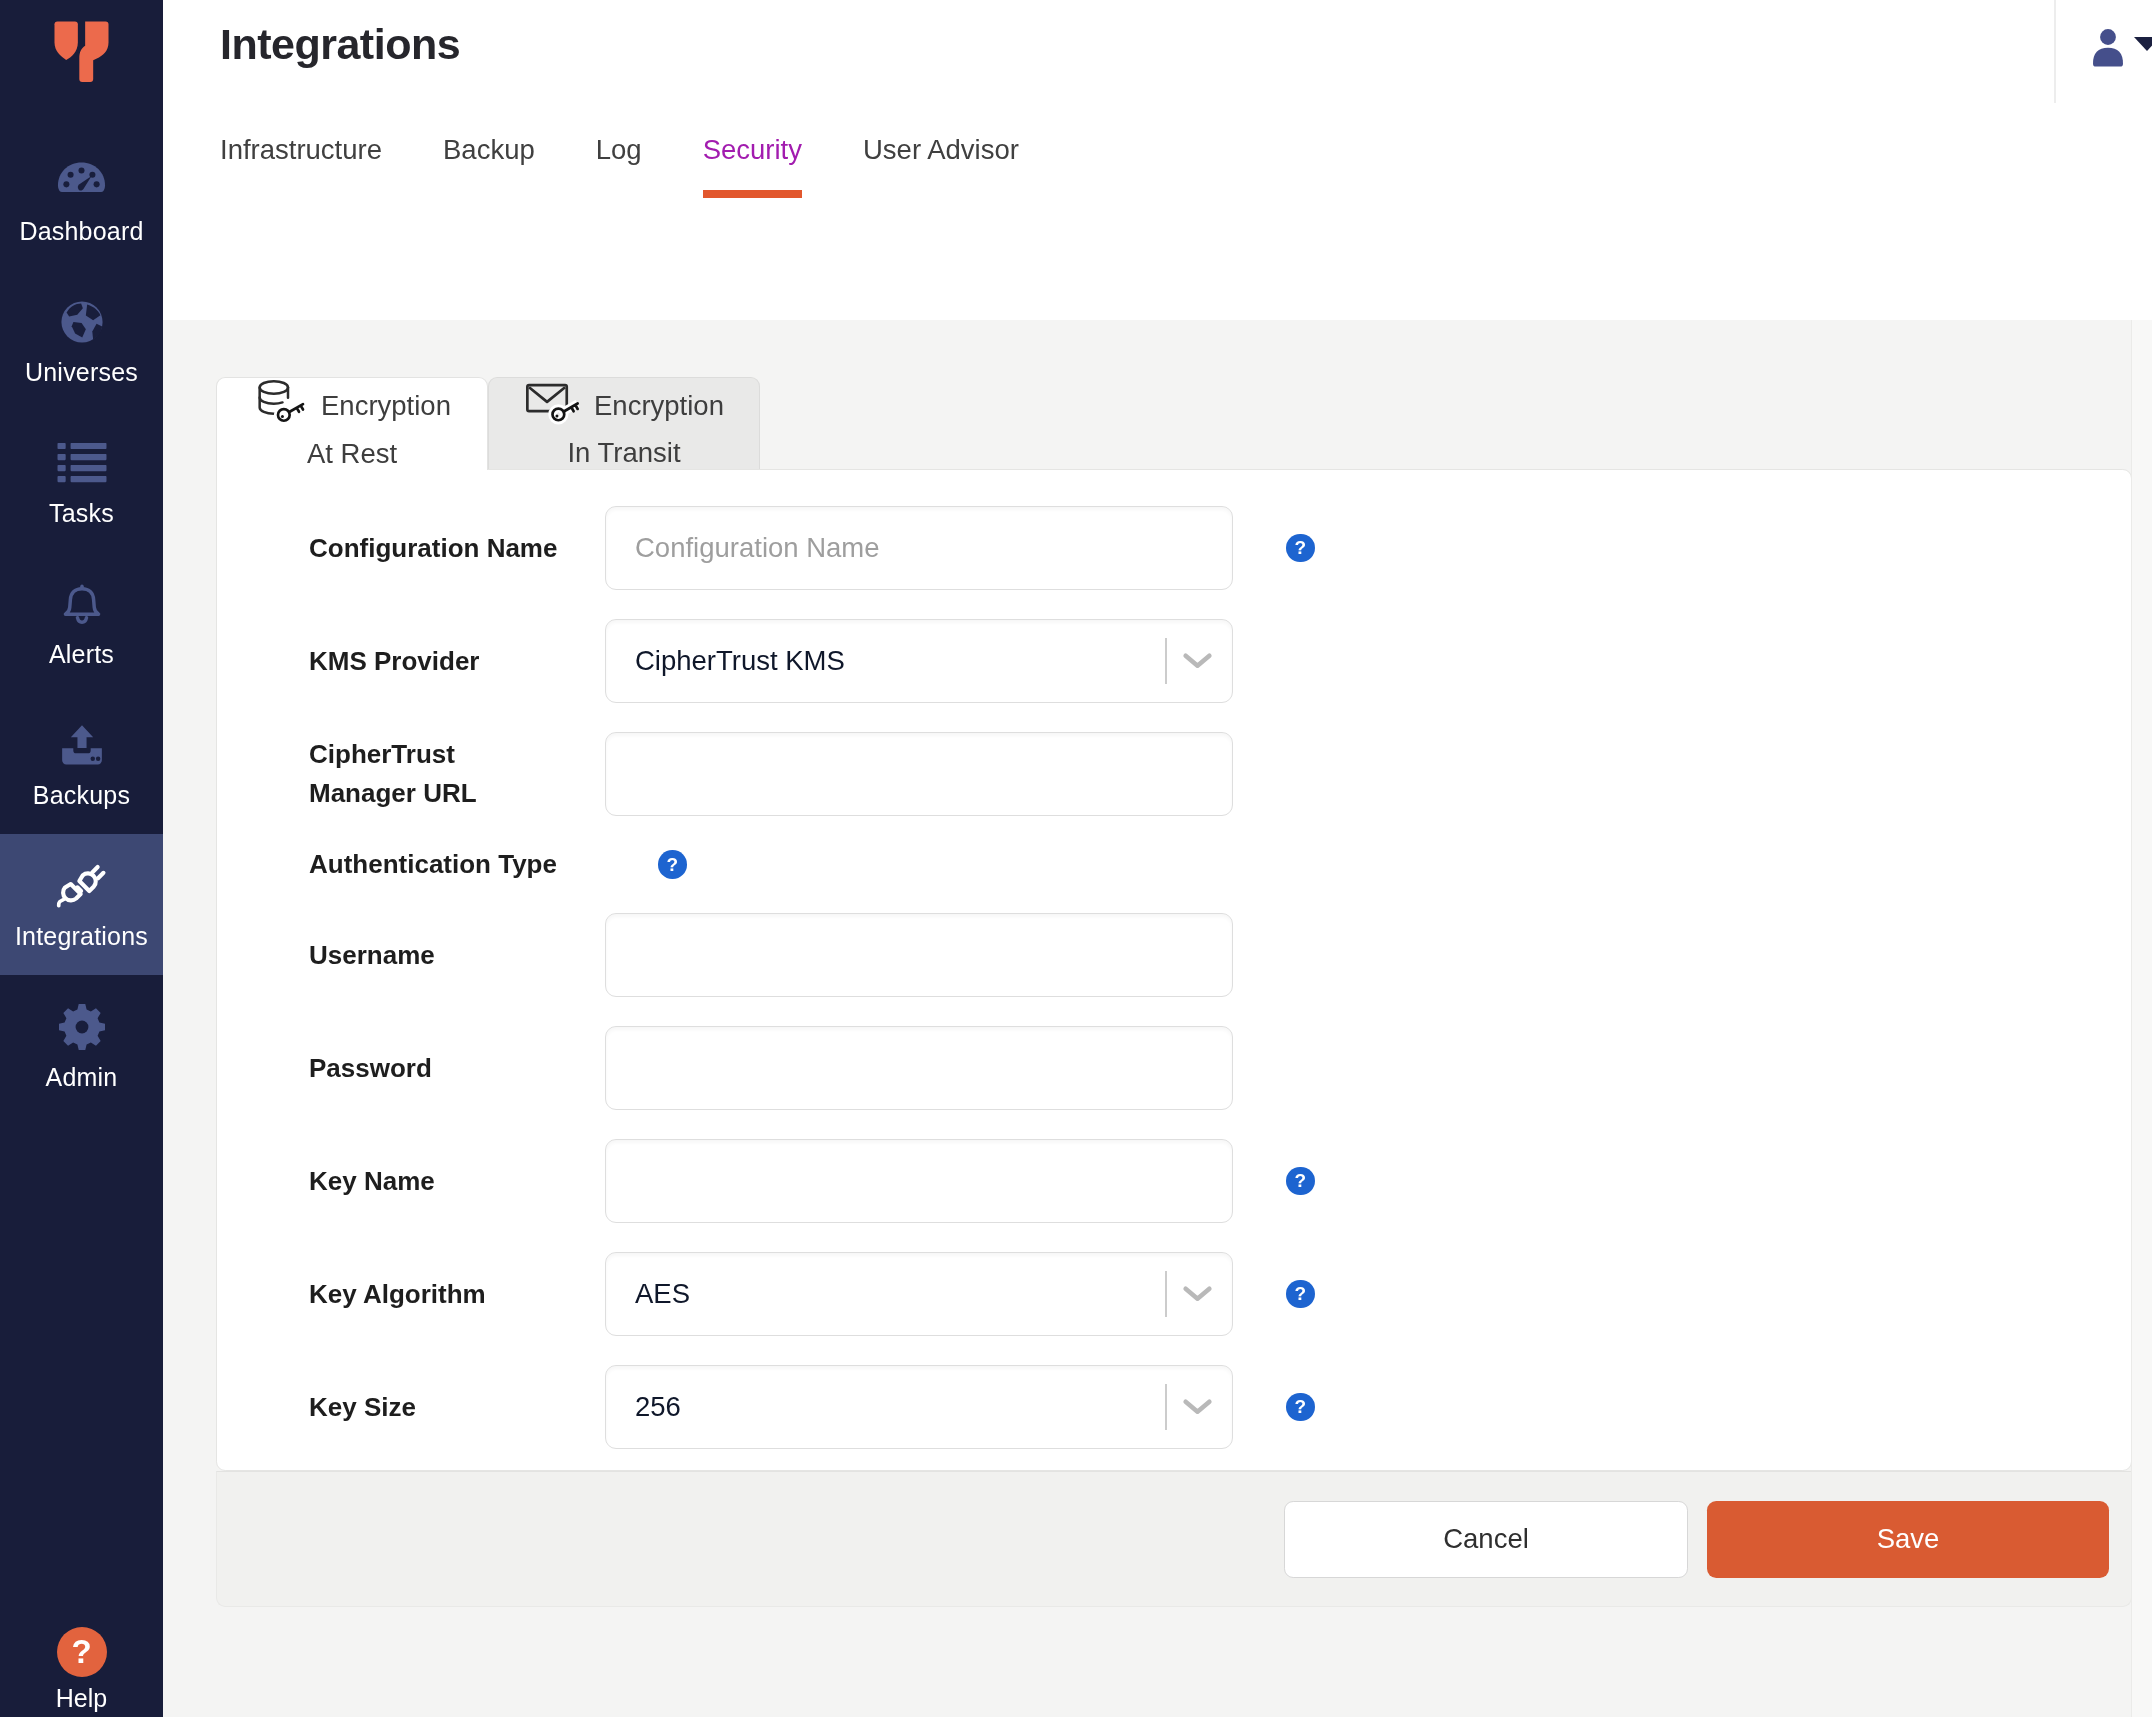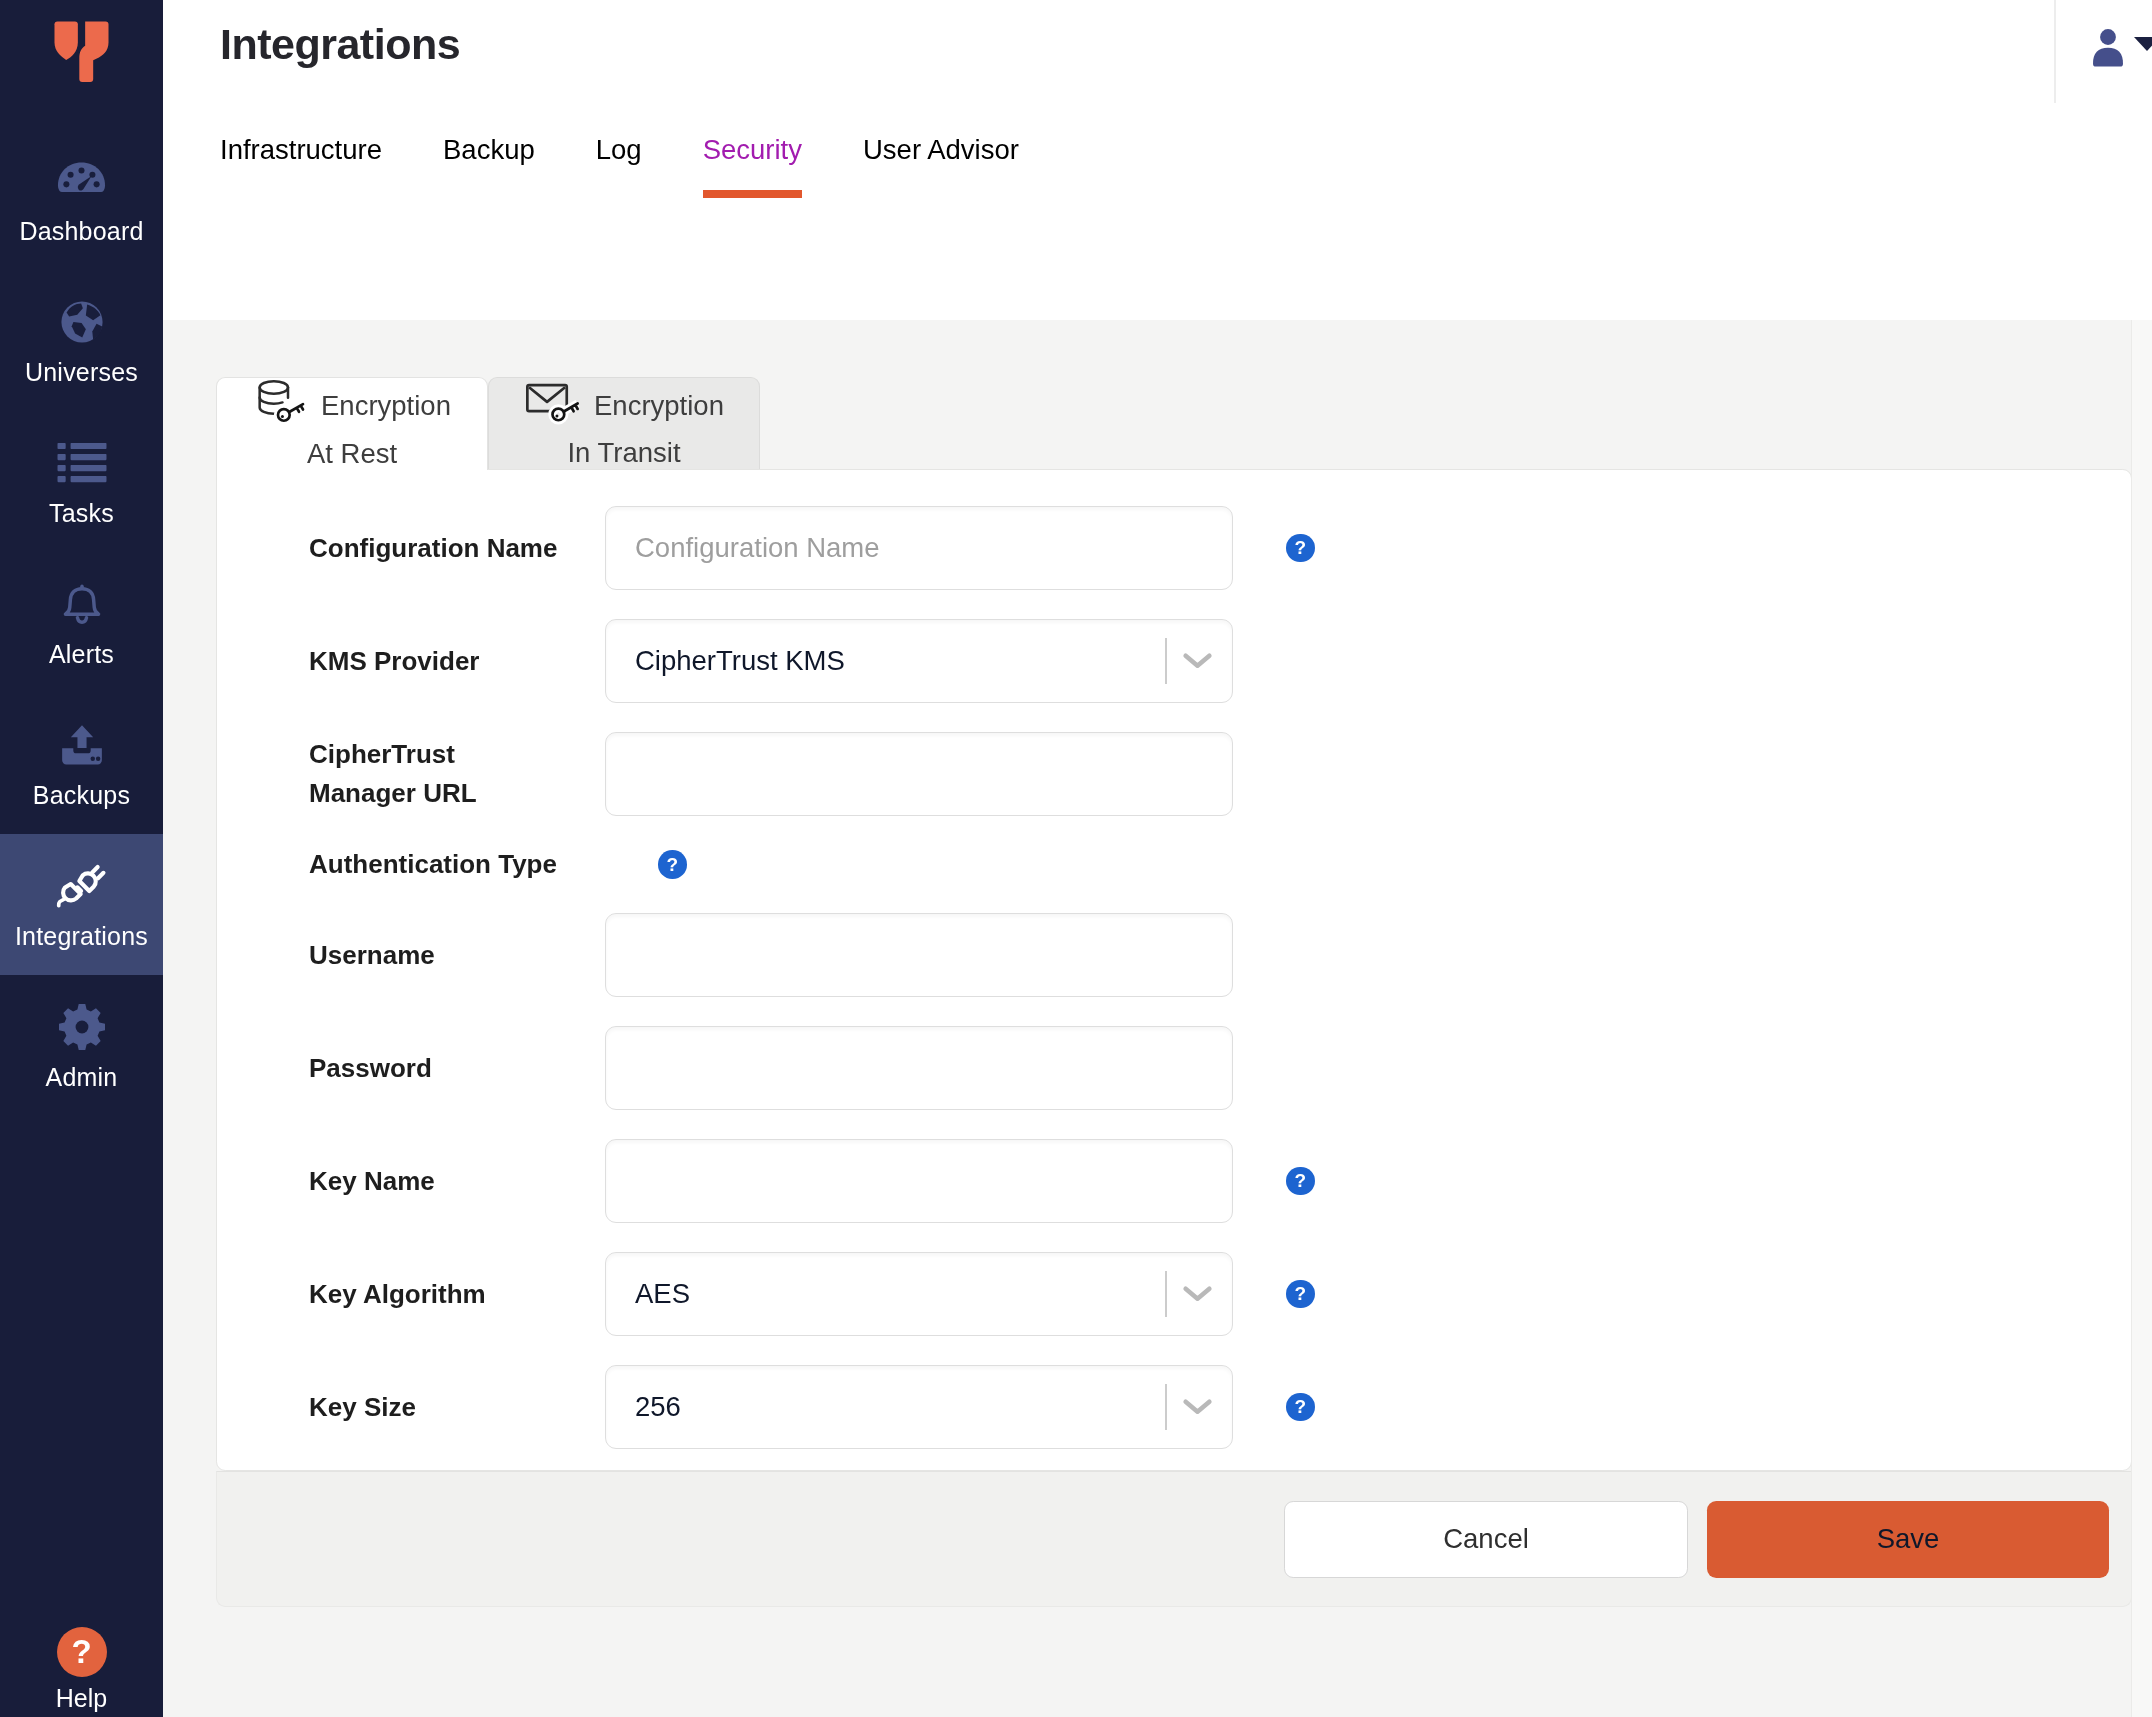--- a/index.html
+++ b/index.html
@@ -33,21 +33,21 @@
   }
   .help-label{font-size:25px;margin-top:7.3px;}
   
   .main{position:absolute;left:163px;top:0;width:1989px;height:1717px;}
   .hdr{position:relative;background:#ffffff;height:320px;}
   .page-title{
     margin:0;padding:20px 0 0 57px;font-size:43px;font-weight:700;color:#26262c;letter-spacing:-0.5px;
   }
   .hdr-tabs{position:absolute;left:57px;top:134px;display:flex;gap:61px;}
   .hdr-tab{
-    font-size:27.5px;color:#000000;padding-bottom:24px;border-bottom:8.3px solid transparent;cursor:pointer;
+    font-size:27.5px;color:#404040;padding-bottom:24px;border-bottom:8.3px solid transparent;cursor:pointer;
   }
   .hdr-tab.active{color:#a21caf;border-bottom-color:#e2572d;}
   .topbar-right{position:absolute;right:0;top:0;height:103px;}
   .topbar-divider{position:absolute;right:96px;top:0;width:1.8px;height:103px;background:#ededed;}
   .avatar{position:absolute;right:24px;top:26px;}
   .user-caret{
     position:absolute;right:-8.3px;top:37px;width:0;height:0;
     border-left:13px solid transparent;border-right:13px solid transparent;border-top:14.7px solid #1b2040;
   }
   
@@ -93,21 +93,21 @@
   }
   .panel-footer{
     width:1916px;box-sizing:border-box;height:136px;background:#f1f1ef;border:0.9px solid #e9e9e7;border-top:0.9px solid #e3e3e1;
     border-radius:0 0 9.2px 9.2px;display:flex;align-items:center;justify-content:flex-end;
     padding-right:22px;gap:19px;
   }
   .btn{
     height:77px;border-radius:9.2px;font-size:27.5px;font-family:"Liberation Sans",sans-serif;cursor:pointer;
   }
   .btn-cancel{width:404px;background:#fff;border:1.8px solid #d7d7d7;color:#2f2f2f;}
-  .btn-save{width:402px;background:#d95b32;border:none;color:#0f172a;text-align:center;}
+  .btn-save{width:402px;background:#d95b32;border:none;color:#ffffff;text-align:center;}
 </style>
 </head>
 <body>
 
 <aside class="sidebar">
   <div class="logo-wrap">
     <svg width="73" height="77" viewBox="0 0 100 104">
       <g fill="#ec6a4c">
         <path d="M13 12 a4 4 0 0 1 4 -4 h24 a4 4 0 0 1 4 4 v25 c0 13 -9 20 -16 24 c-7 -5 -16 -12 -16 -24 z"></path>
         <path d="M55 8 h28 a4 4 0 0 1 4 4 v25 c0 12 -8 18 -16 22 l-5 2.4 v25.6 a4 4 0 0 1 -4 4 h-11 a4 4 0 0 1 -4 -4 v-28 c0 -9 2.5 -13.5 8 -17.5 z"></path>

